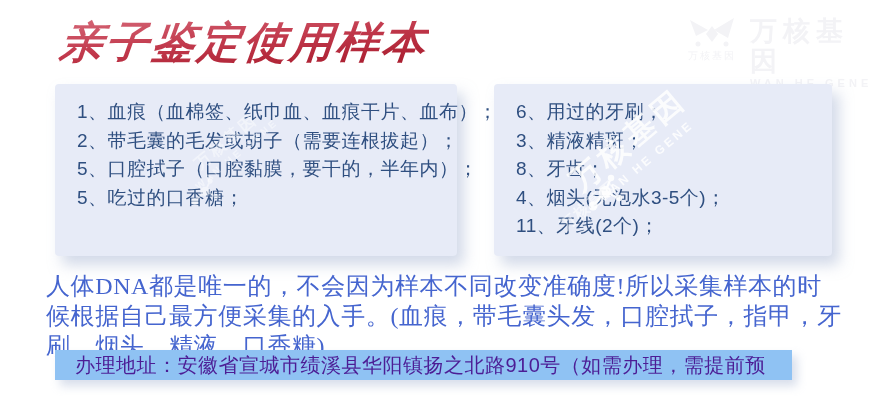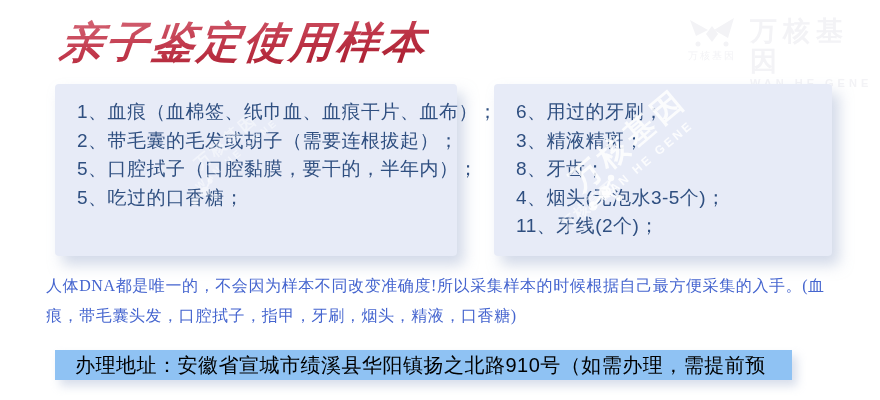--- a/index.html
+++ b/index.html
@@ -93,41 +93,41 @@
   .brand-icon-col { display: flex; flex-direction: column; align-items: center; }
   .brand-icon-cn { font-size: 10px; letter-spacing: 2px; line-height: 12px; }
 
   
   .note {
     position: absolute;
     left: 46px;
     top: 271px;
     width: 798px;
     font-family: "Liberation Serif", "DejaVu Serif", serif;
-    font-size: 16px;
+    font-size: 24px;
     line-height: 30px;
     letter-spacing: 0.6px;
     color: #4565cf;
   }
 
   
   .address-bar {
     position: absolute;
     left: 55px;
     top: 350px;
     width: 737px;
     height: 30px;
     background: #8fc2f3;
     box-shadow: 5px 6px 10px rgba(168, 181, 211, 0.45);
     overflow: hidden;
   }
   .address-text {
     font-size: 20px;
     line-height: 30px;
-    color: #000000;
+    color: #4c1d95;
     letter-spacing: 0.5px;
     padding-left: 20px;
     white-space: nowrap;
   }
 </style>
 </head>
 <body>
 
 <div class="canvas">
 

